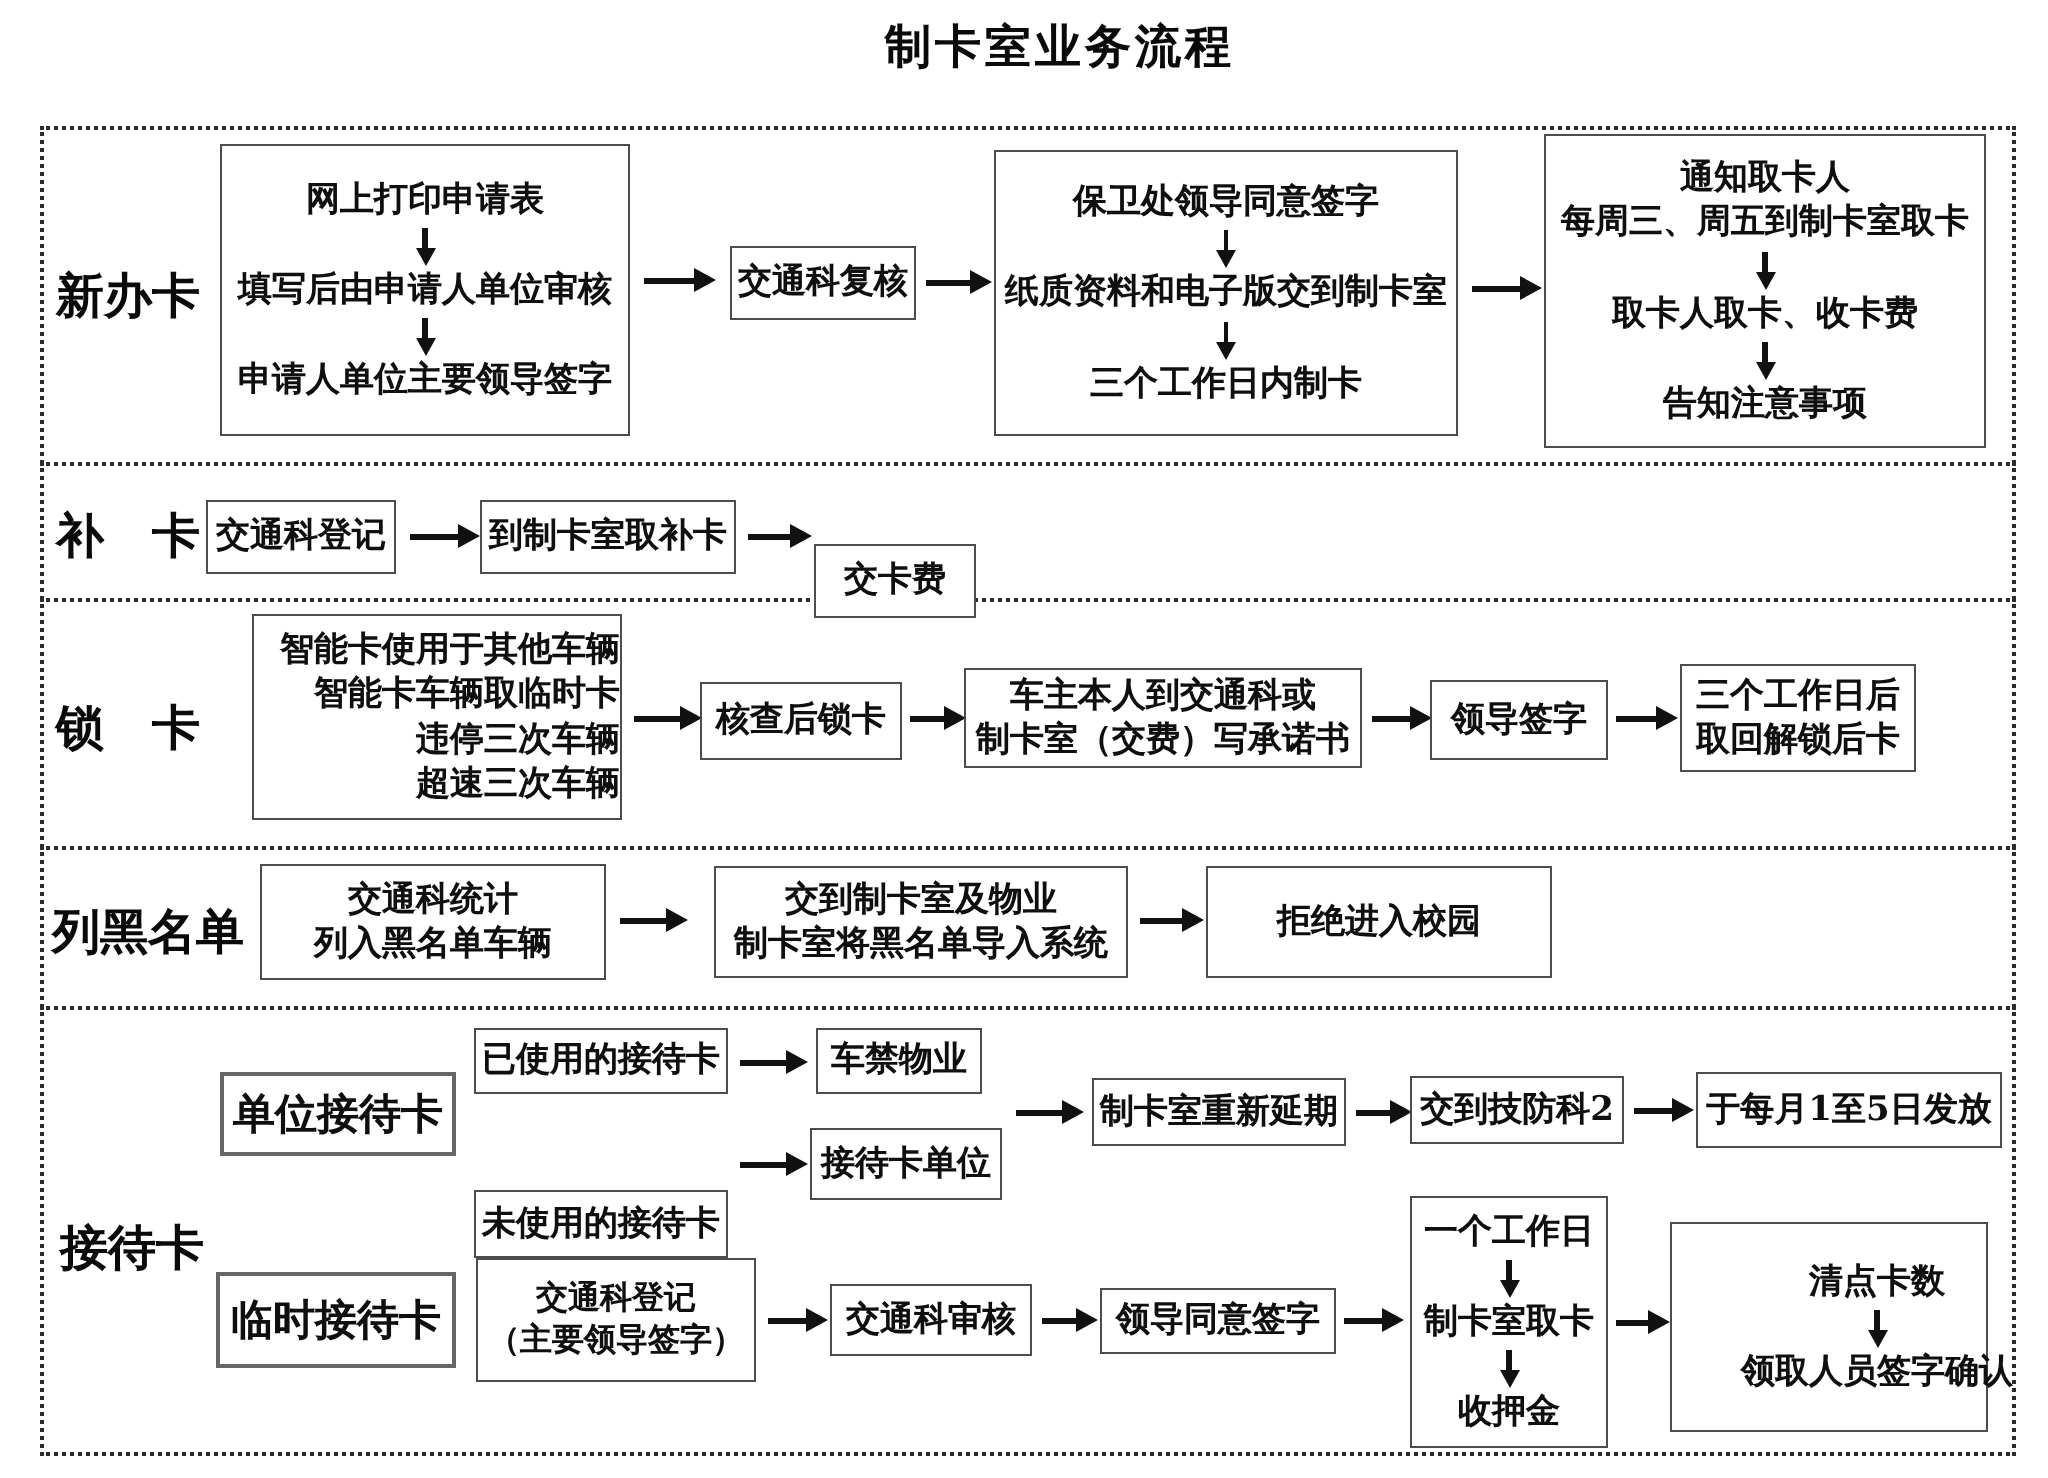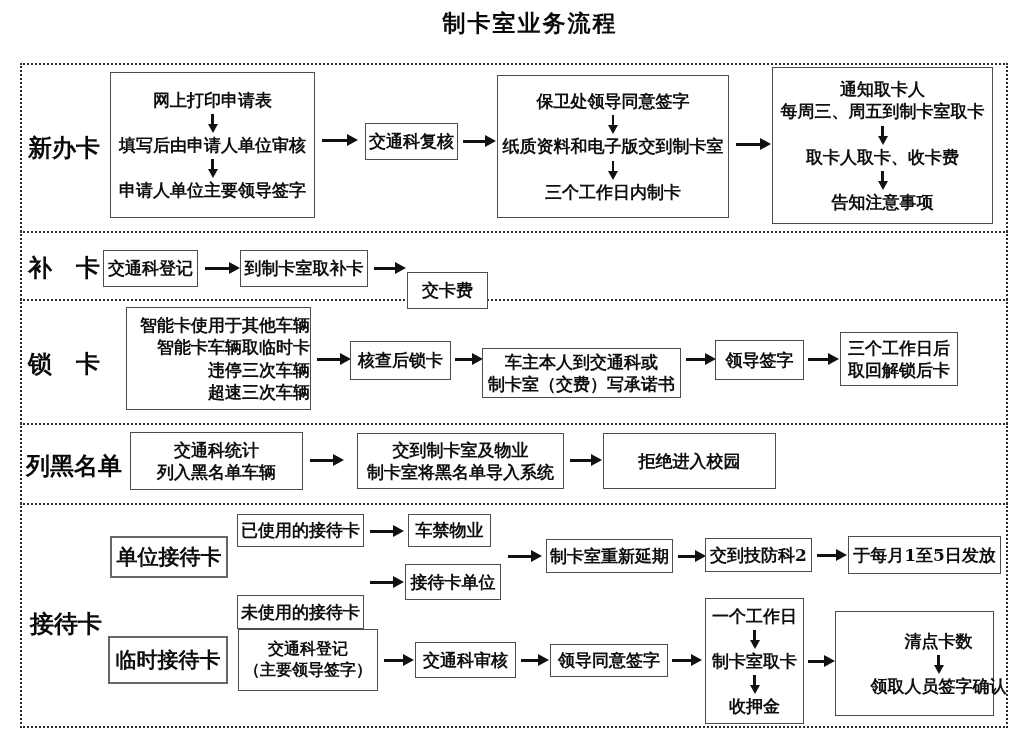--- a/index.html
+++ b/index.html
@@ -100,21 +100,21 @@
     <div class="bl">智能卡使用于其他车辆</div>
     <div class="bl">智能卡车辆取临时卡</div>
     <div class="bl">违停三次车辆</div>
     <div class="bl">超速三次车辆</div>
   </div>
   <div class="harrow" style="left:317px; top:358px; width:24px;"></div>
   <div class="box" style="left:350px; top:341px; width:101px; height:39px;">
     <div class="bl">核查后锁卡</div>
   </div>
   <div class="harrow" style="left:455px; top:358px; width:18px;"></div>
-  <div class="box" style="left:482px; top:348px; width:199px; height:50px;">
+  <div class="box" style="left:482px; top:334px; width:199px; height:50px;">
     <div class="bl">车主本人到交通科或</div>
     <div class="bl">制卡室（交费）写承诺书</div>
   </div>
   <div class="harrow" style="left:686px; top:358px; width:20px;"></div>
   <div class="box" style="left:715px; top:340px; width:89px; height:40px;">
     <div class="bl">领导签字</div>
   </div>
   <div class="harrow" style="left:808px; top:358px; width:21px;"></div>
   <div class="box" style="left:840px; top:332px; width:118px; height:54px;">
     <div class="bl">三个工作日后</div>

